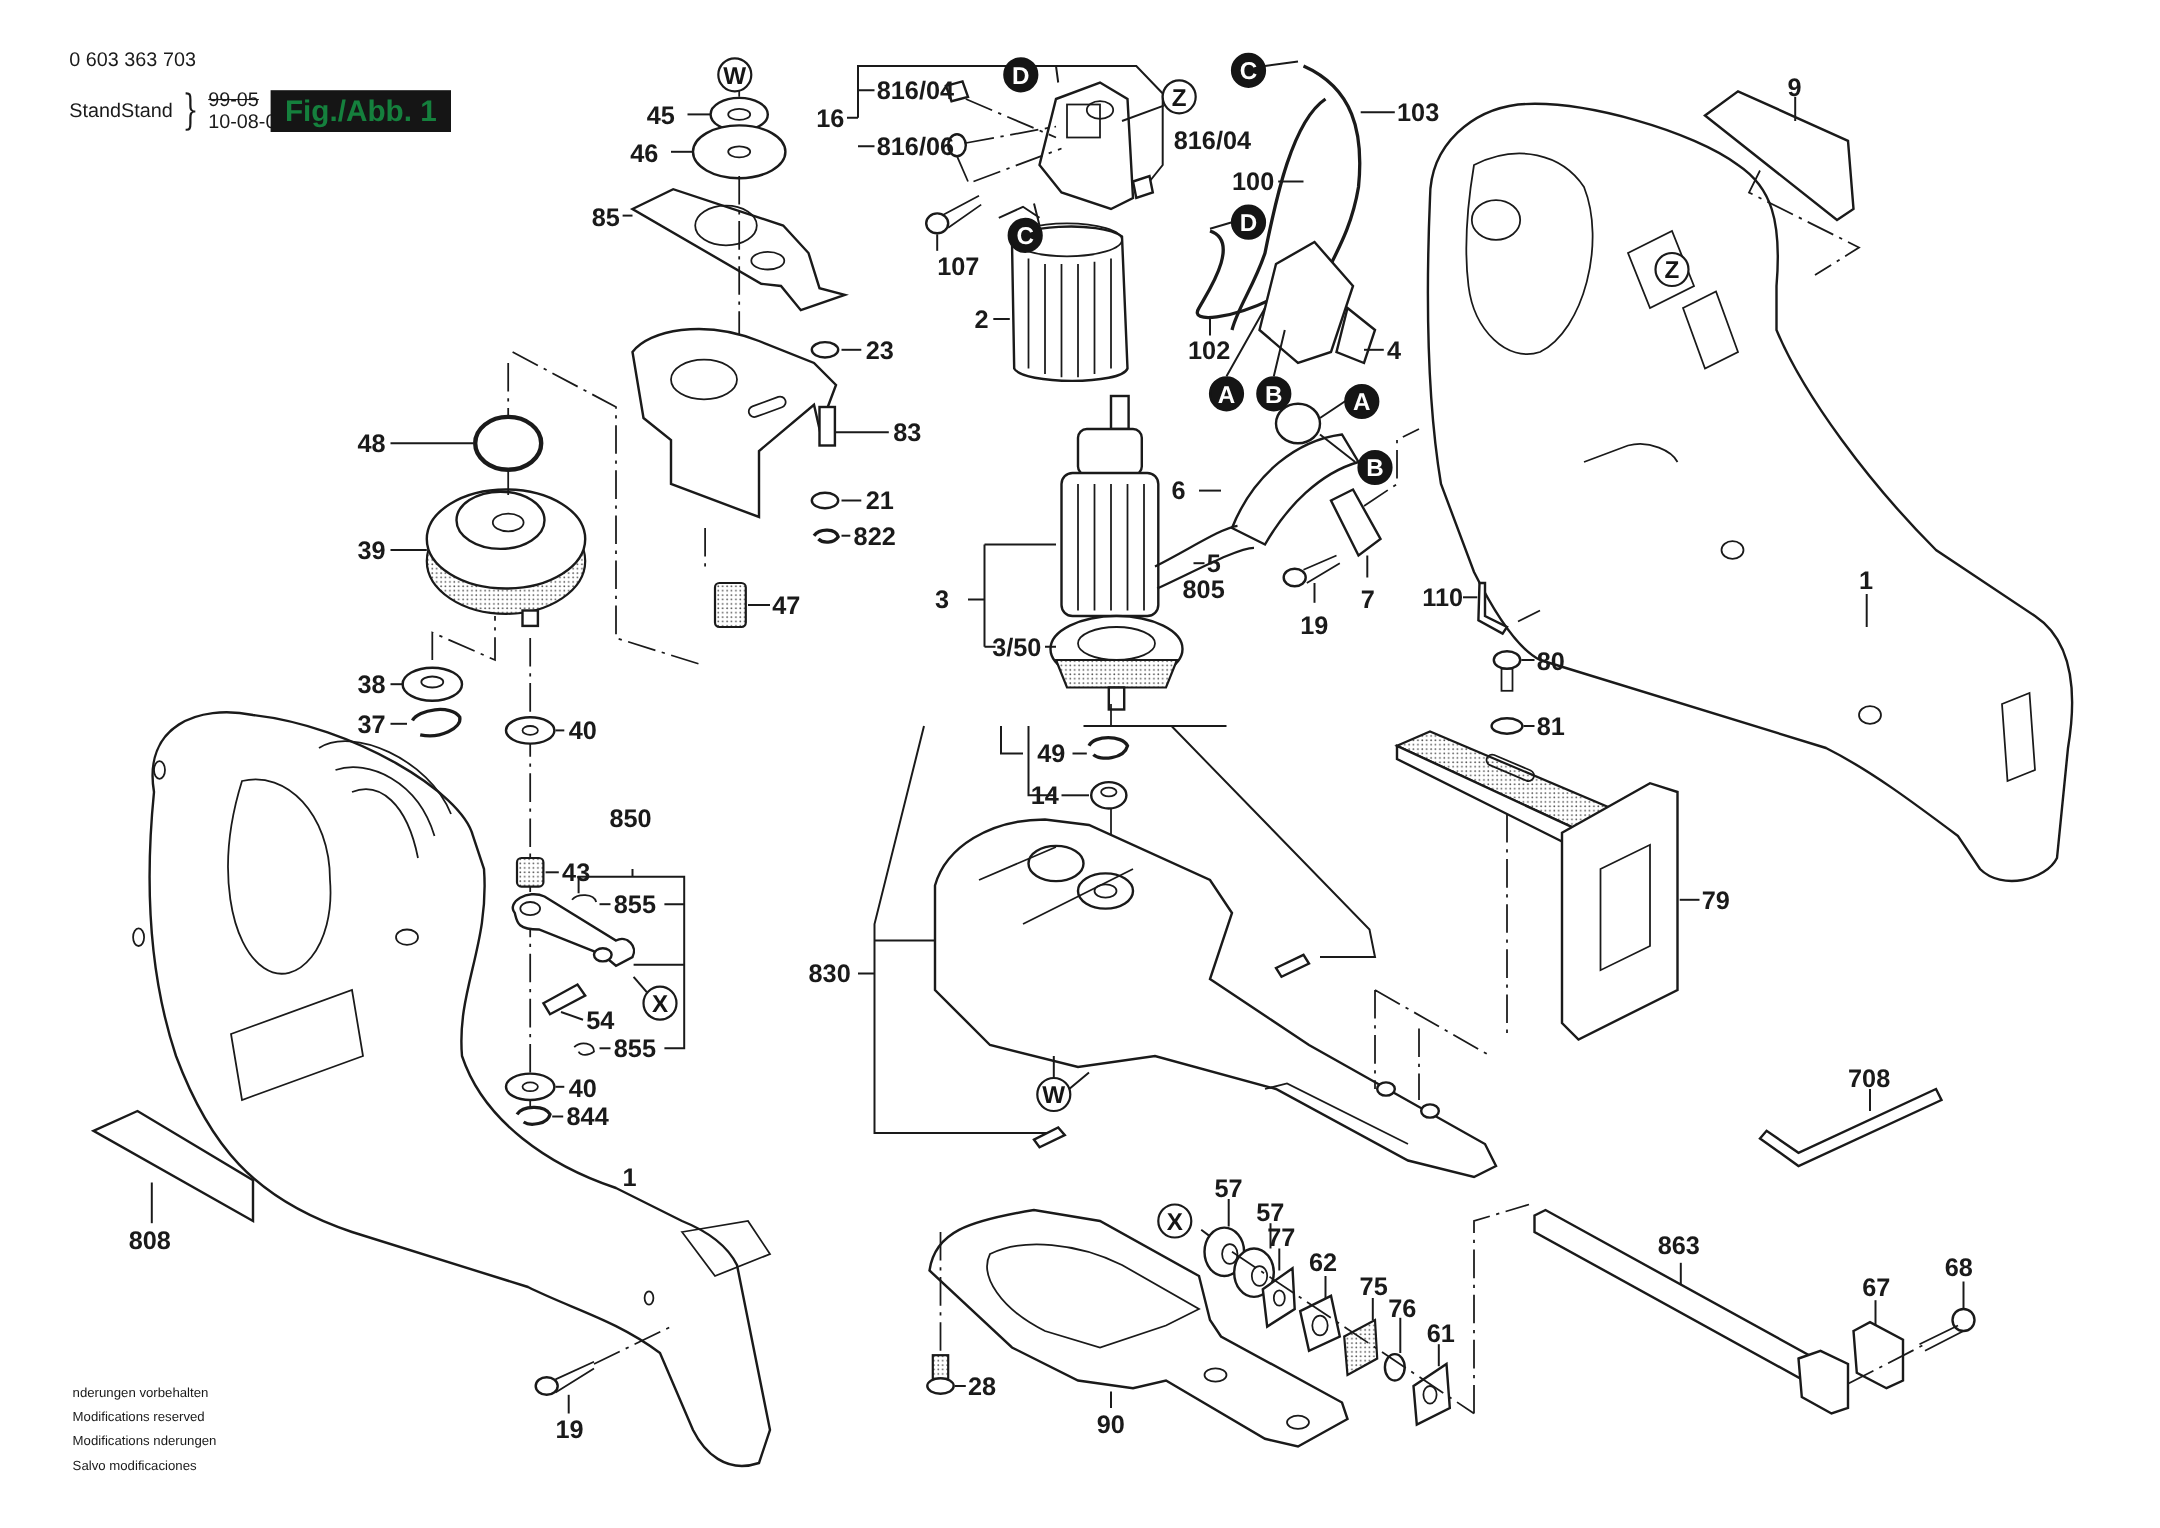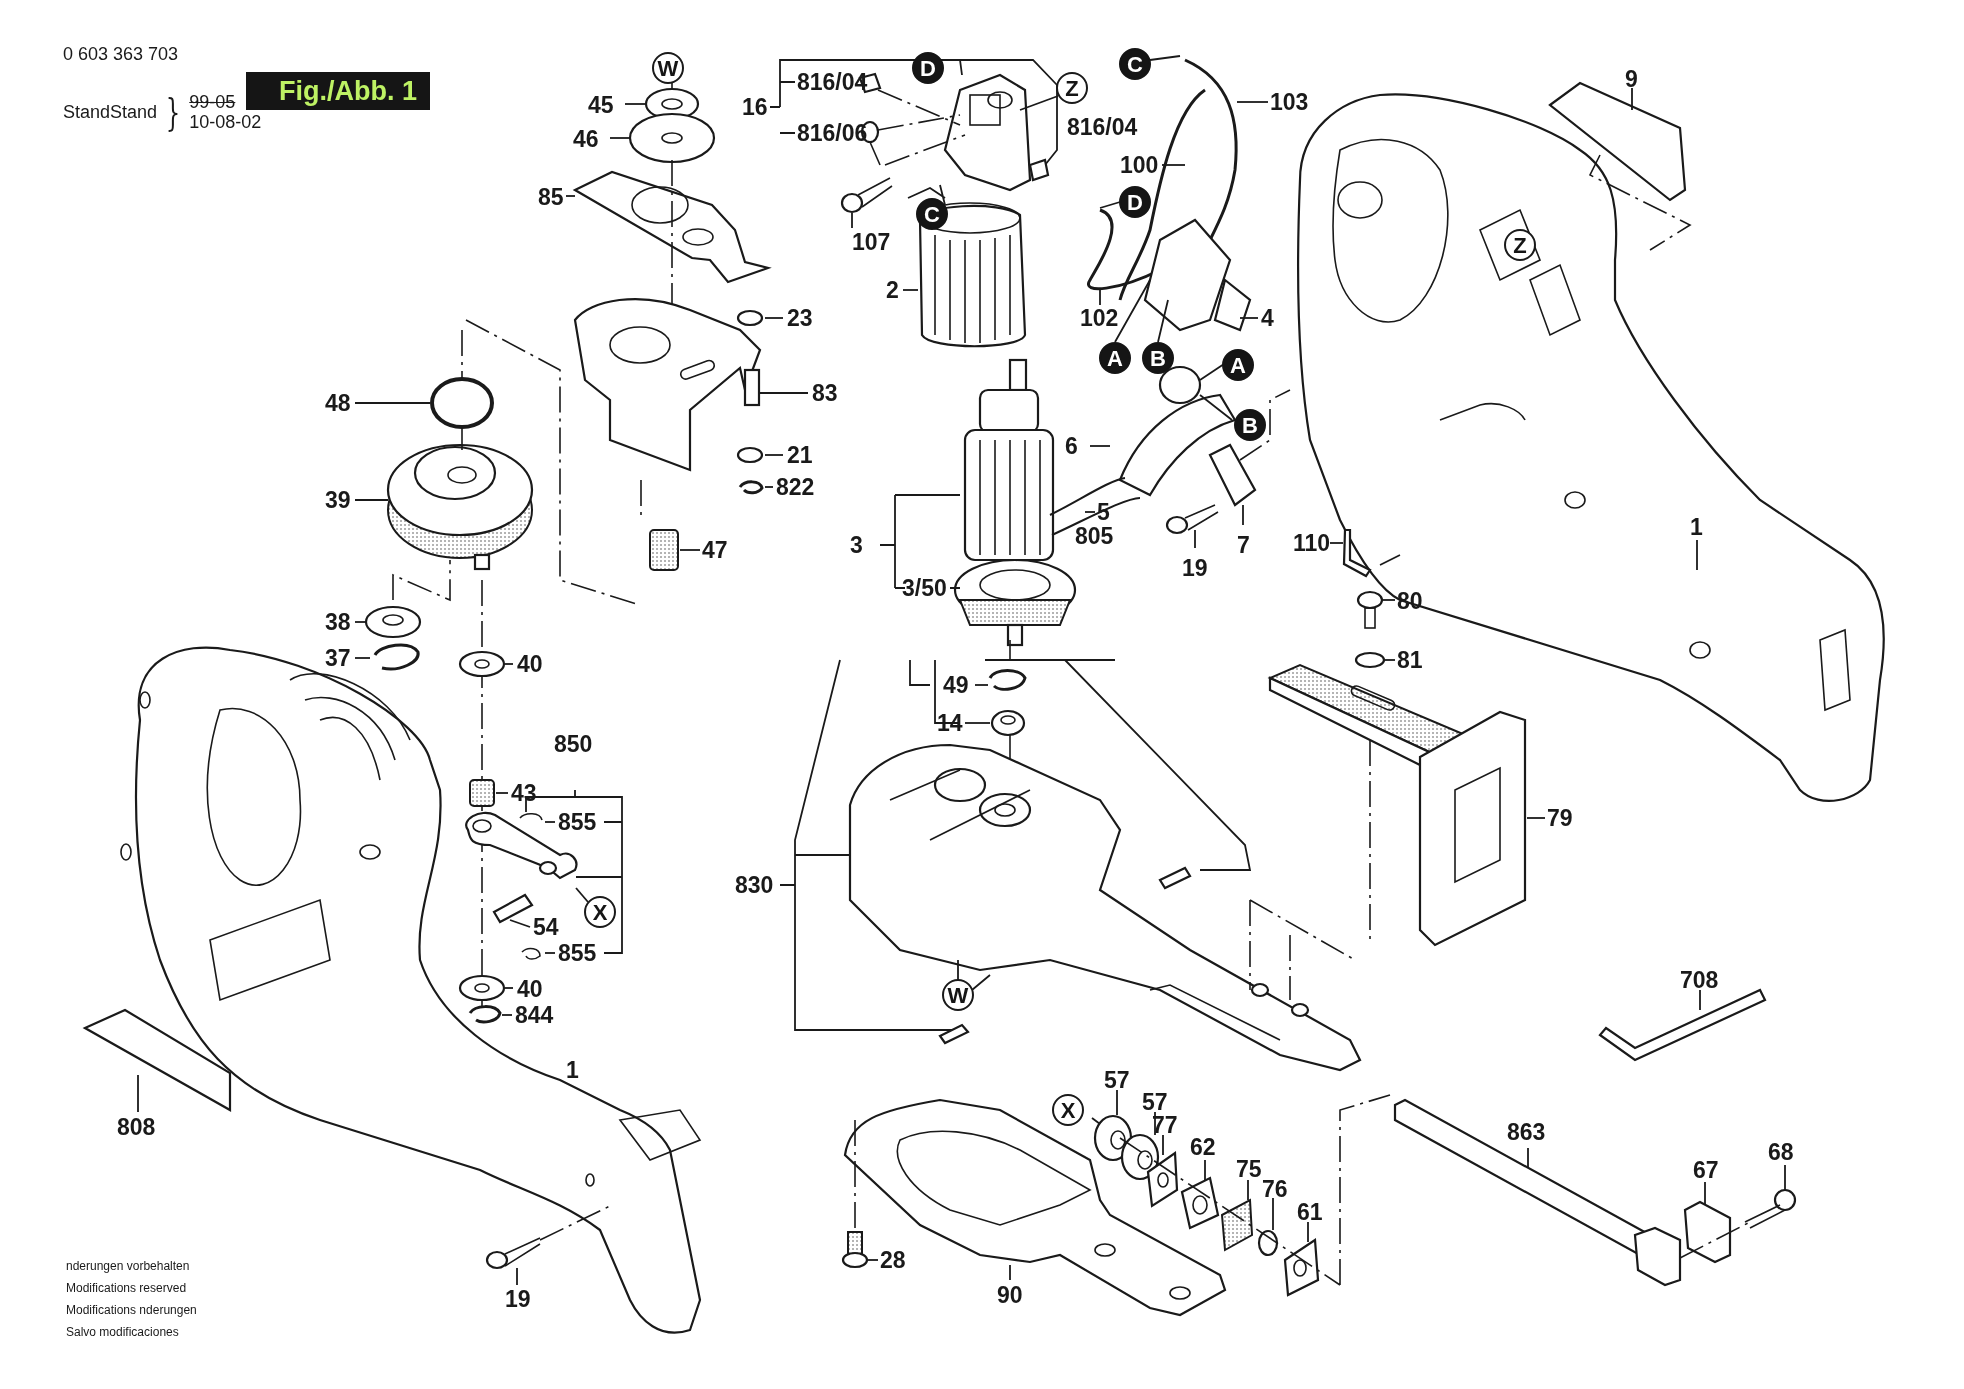--- a/index.html
+++ b/index.html
@@ -1,27 +1,27 @@
 <!DOCTYPE html>
 <html><head>
 <meta charset="utf-8">
 <style>
   html, body { margin: 0; padding: 0; background: #ffffff; }
   body { width: 1964px; height: 1389px; position: relative; overflow: hidden;
          font-family: "Liberation Sans", sans-serif; color: #1a1a1a; }
   #header { position: absolute; left: 63px; top: 44px; font-size: 18px; line-height: 20px; }
-  #doc-number { display: block; margin-bottom: 28px; }
+  #doc-number { display: block; margin-bottom: 16px; }
   .stand-row { display: flex; align-items: center; }
   .stand-labels { display: flex; flex-direction: row; }
   .brace { font-size: 38px; line-height: 38px; margin: 0 4px; transform: scaleX(0.6); font-family: "DejaVu Serif", serif; }
   .stand-values { display: flex; flex-direction: column; }
   .struck { text-decoration: line-through; }
-  #fig-badge { position: absolute; left: 246px; top: 72px; width: 164px; height: 38px;
-               background: #151515; color: #bef264; font-weight: bold; font-size: 27px;
-               display: flex; align-items: center; justify-content: center; letter-spacing: 0px; padding-left: 20px; }
+  #fig-badge { position: absolute; left: 246px; top: 82px; width: 164px; height: 38px;
+               background: #151515; color: #15803d; font-weight: bold; font-size: 27px;
+               display: flex; align-items: center; justify-content: center; letter-spacing: 0px; }
   #footer { position: absolute; left: 66px; top: 1255px; font-size: 12px; line-height: 22px; }
   #footer div { white-space: nowrap; }
   svg#drawing { position: absolute; left: 0; top: 0; width: 1964px; height: 1389px; }
   .part { fill: #ffffff; stroke: #1a1a1a; stroke-width: 2.2; }
   .part-thin { fill: none; stroke: #1a1a1a; stroke-width: 1.6; }
   .leader { stroke: #1a1a1a; stroke-width: 1.8; fill: none; }
   .dash { stroke: #1a1a1a; stroke-width: 1.6; fill: none; stroke-dasharray: 26 6 3 6; }
   .callout { font-family: "Liberation Sans", sans-serif; font-size: 23px; font-weight: bold; fill: #1a1a1a; }
   .circ-white { fill: #ffffff; stroke: #1a1a1a; stroke-width: 2; }
   .circ-black { fill: #151515; stroke: #151515; stroke-width: 2; }

